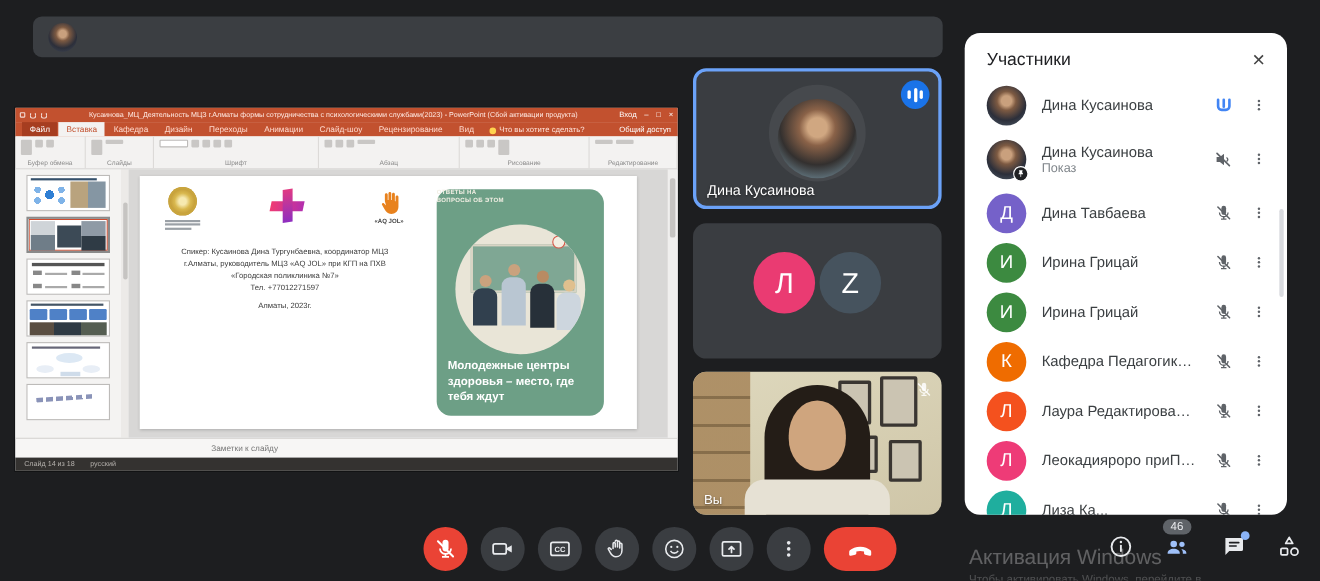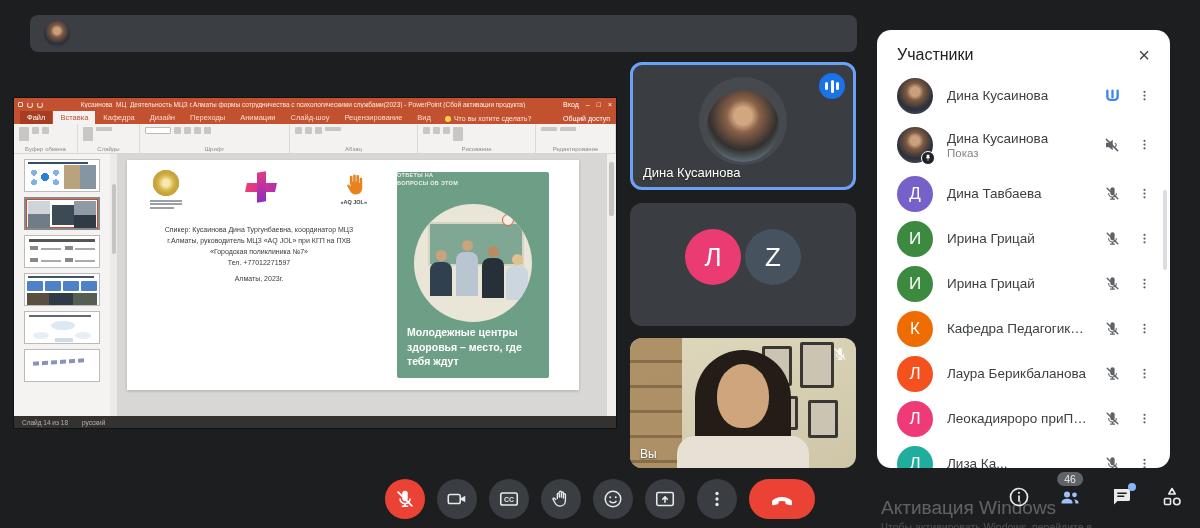--- a/index.html
+++ b/index.html
@@ -55,21 +55,21 @@
   .logo-cross { width:30px; height:30px; position:relative; margin-top:2px; }
   .logo-cross .bar-h { position:absolute; left:0; top:11px; width:30px; height:9px; background:linear-gradient(90deg,#ef3c74,#b32fae); transform:skewX(-12deg); }
   .logo-cross .bar-v { position:absolute; left:11px; top:0; width:9px; height:30px; background:linear-gradient(180deg,#e13a83,#8e2ec0); transform:skewY(-8deg); }
   .logo-hand { display:flex; flex-direction:column; align-items:center; gap:1px; }
   .hand-shape { color:#e8821e; }
   .aqjol { font-size:5.5px; font-weight:700; color:#444; }
   .slide-title { margin-top:6px; font-size:10.5px; line-height:1.35; font-weight:800; color:#151515; text-align:center; width:212px; }
   .slide-speaker { margin-top:9px; font-size:7px; line-height:1.55; color:#3a3a3a; text-align:center; width:218px; }
   .slide-phone { font-size:7px; color:#3a3a3a; margin-top:1px; }
   .slide-footer { font-size:7px; color:#3a3a3a; margin-top:9px; }
-  .green-panel { width:152px; height:206px; margin:12px 0 0 12px; background:#6d9f86; border-radius:2px; position:relative; padding:0; }
+  .green-panel { width:152px; height:206px; margin:12px 0 0 12px; background:#6d9f86; border-radius:13px; position:relative; padding:0; }
   .kicker { font-size:5.5px; font-weight:700; color:#f2efe4; line-height:1.45; width:64px; letter-spacing:.3px; }
   .g-circle { position:absolute; left:50%; top:32px; transform:translateX(-50%); width:118px; height:118px; border-radius:50%; background:#e9e5d7; overflow:hidden; }
   .g-board { position:absolute; left:14px; top:18px; width:96px; height:44px; background:#7fa794; border:2px solid #d8d4c4; }
   .g-clock { position:absolute; right:18px; top:10px; width:12px; height:12px; border-radius:50%; border:1.5px solid #d65a4a; background:#f3efe2; }
   .person { position:absolute; }
   .p-head { width:11px; height:11px; border-radius:50%; background:#caa27e; margin:0 auto; }
   .p-body { width:22px; height:34px; border-radius:8px 8px 0 0; margin-top:1px; }
   .g-caption { position:absolute; left:10px; bottom:10px; font-size:10.5px; line-height:1.35; font-weight:800; color:#ffffff; width:132px; }
   .stage-scroll { position:absolute; right:0; top:0; width:9px; height:100%; background:#f0efee; }
   .stage-scroll .sthumb { position:absolute; top:8px; left:2px; width:5px; height:54px; background:#c6c4c2; border-radius:2px; }
@@ -328,20 +328,23 @@
                 </div>
             </div>
             <div class="g-caption">Молодежные центры здоровья – место, где тебя ждут</div>
           </div>
         </div>
         <div class="stage-scroll">
             <span class="sthumb"></span>
           </div>
       </div>
     </div>
+    <div class="ppt-notes">
+      <span>Заметки к слайду</span>
+    </div>
     <div class="ppt-status">
       <span>Слайд 14 из 18</span>
       <span>русский</span>
     </div>
   </div>
 
   <div class="tile tile-speaker">
     <div class="ring"></div>
     <div class="avatar-photo-lg"></div>
     <div class="audio-badge">
@@ -517,21 +520,21 @@
             <circle cx="12" cy="6" r="1.8"></circle>
             <circle cx="12" cy="12" r="1.8"></circle>
             <circle cx="12" cy="18" r="1.8"></circle>
           </svg>
       </div>
     </div>
 
     <div class="p-row">
       <div class="p-avatar" style="background: rgb(244, 81, 30);">Л</div>
       <div class="p-info">
-          <div class="p-name">Лаура Берикбаланова</div>
+          <div class="p-name">Лаура Редактирование</div>
         </div>
       <div class="p-status">
         <svg class="ic" width="17" height="17" viewBox="0 0 24 24">
             <path d="M12 14.5c1.66 0 3-1.34 3-3V6a3 3 0 0 0-6 0v5.5c0 1.66 1.34 3 3 3z" fill="currentColor"></path>
             <path d="M6.5 11.5a5.5 5.5 0 0 0 11 0" fill="none" stroke="currentColor" stroke-width="1.7"></path>
             <path d="M12 17v3M8.5 20h7" stroke="currentColor" stroke-width="1.7"></path>
             <path d="M4.5 4.5l15 15" stroke="currentColor" stroke-width="2" stroke-linecap="round"></path>
           </svg>
       </div>
       <div class="p-more">

